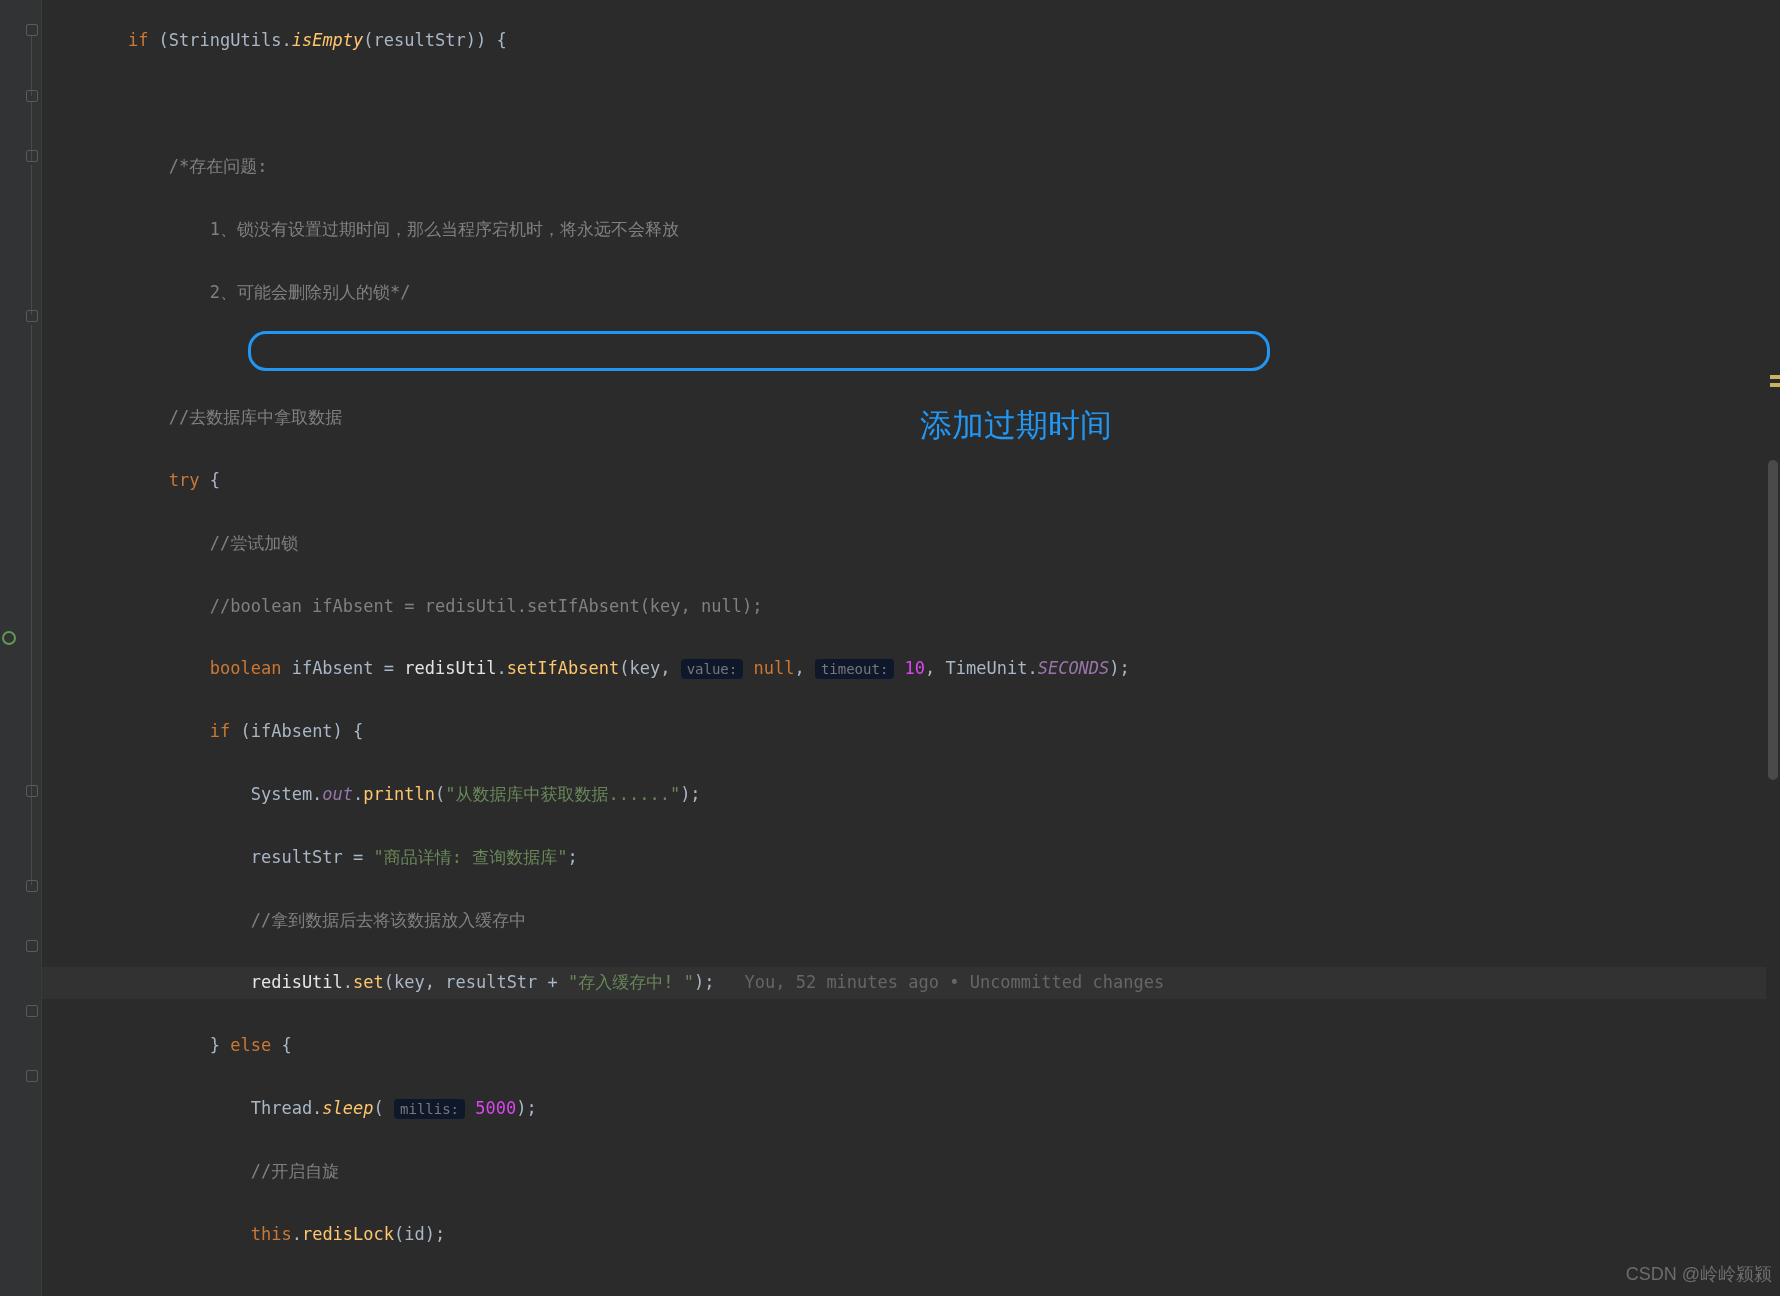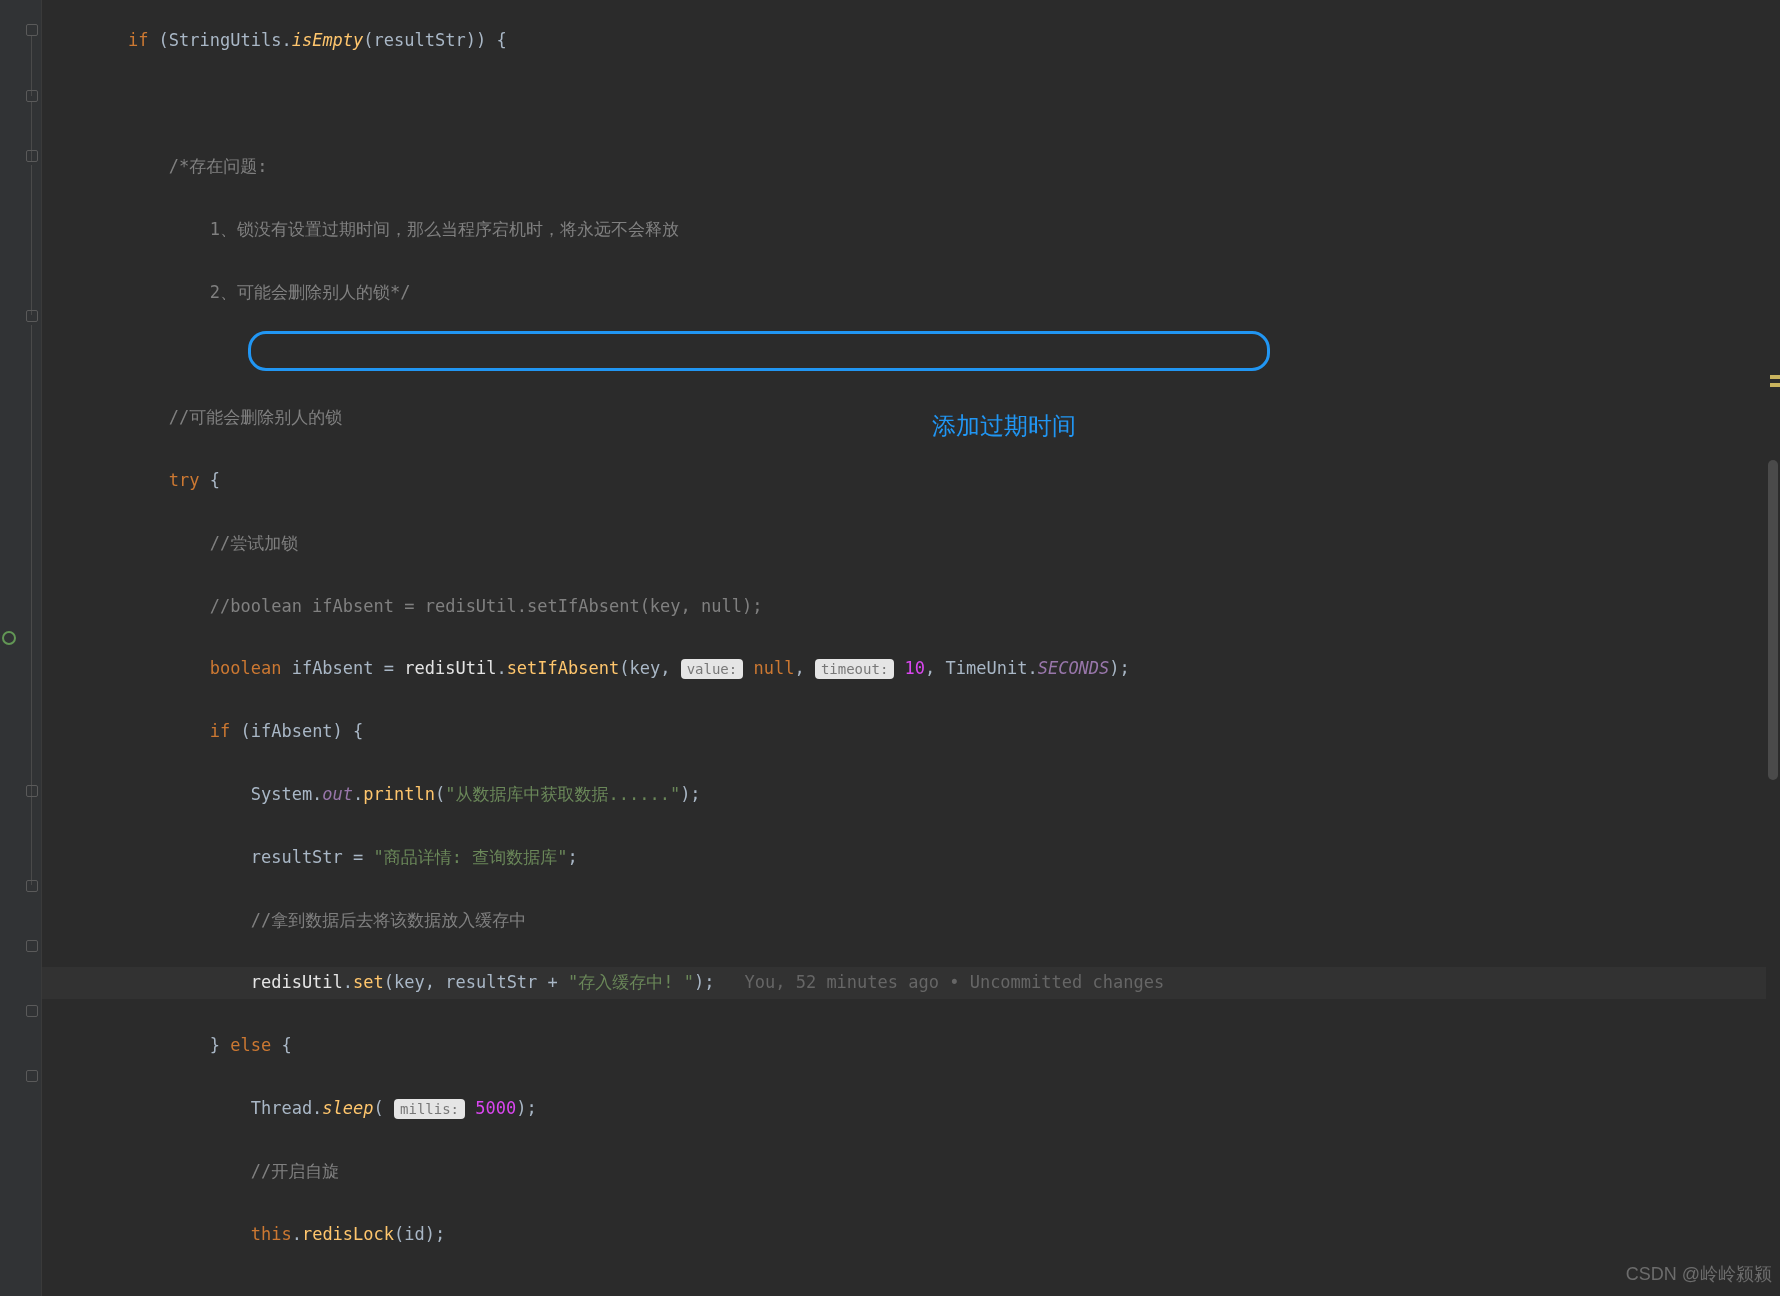--- a/index.html
+++ b/index.html
@@ -63,37 +63,36 @@
       background: #323232;
     }
     .c-comment { color: #808080; }
     .c-keyword { color: #cc7832; }
     .c-string { color: #6a8759; }
     .c-method { color: #ffc66d; }
     .c-static-method { font-style: italic; color: #ffc66d; }
     .c-static-field { font-style: italic; color: #9876aa; }
     .c-number { color: #d946ef; }
     .c-field { color: #e5e5e5; }
-    .c-hint { color: #787878; background: #e5e5e5; border-radius: 4px; padding: 2px 6px; font-size: 14px; }
+    .c-hint { color: #787878; background: #0f172a; border-radius: 4px; padding: 2px 6px; font-size: 14px; }
     .c-const { color: #9876aa; font-style: italic; }
     .c-kw-null { color: #cc7832; }
     .underline-var { text-decoration-color: #a9b7c6; }
     
     .highlight-box {
       position: absolute;
       border: 3px solid #2196f3;
       border-radius: 18px;
       pointer-events: none;
     }
     .annotation {
       position: absolute;
       color: #2196f3;
-      font-size: 24px;
+      font-size: 32px;
       font-family: 'PingFang SC', 'Microsoft YaHei', sans-serif;
-      margin-left: 12px;
     }
     .blame {
       color: #666;
       margin-left: 30px;
     }
     .watermark {
       position: absolute;
       right: 8px;
       bottom: 6px;
       color: #888;
@@ -144,21 +143,21 @@
   <div class="fold-mark" style="top:1070px"></div>
 </div>
 
 <div class="editor">
 <span class="line"><span>        </span><span class="c-keyword">if</span><span> (StringUtils.</span><span class="c-static-method">isEmpty</span><span>(</span><span class="underline-var">resultStr</span><span>)) {</span></span>
 <span class="line"></span>
 <span class="line"><span>            </span><span class="c-comment">/*存在问题:</span></span>
 <span class="line"><span>            </span><span class="c-comment">    1、锁没有设置过期时间，那么当程序宕机时，将永远不会释放</span></span>
 <span class="line"><span>            </span><span class="c-comment">    2、可能会删除别人的锁*/</span></span>
 <span class="line"></span>
-<span class="line"><span>            </span><span class="c-comment">//可能会删除别人的锁</span></span>
+<span class="line"><span>            </span><span class="c-comment">//去数据库中拿取数据</span></span>
 <span class="line"><span>            </span><span class="c-keyword">try</span><span> {</span></span>
 <span class="line"><span>                </span><span class="c-comment">//尝试加锁</span></span>
 <span class="line"><span>                </span><span class="c-comment">//boolean ifAbsent = redisUtil.setIfAbsent(key, null);</span></span>
 <span class="line"><span>                </span><span class="c-keyword">boolean</span><span> ifAbsent = </span><span class="c-field">redisUtil</span><span>.</span><span class="c-method">setIfAbsent</span><span>(key, </span><span class="c-hint">value:</span><span> </span><span class="c-kw-null">null</span><span>, </span><span class="c-hint">timeout:</span><span> </span><span class="c-number">10</span><span>, TimeUnit.</span><span class="c-const">SECONDS</span><span>);</span></span>
 <span class="line"><span>                </span><span class="c-keyword">if</span><span> (ifAbsent) {</span></span>
 <span class="line"><span>                    </span><span>System.</span><span class="c-static-field">out</span><span>.</span><span class="c-method">println</span><span>(</span><span class="c-string">"从数据库中获取数据......"</span><span>);</span></span>
 <span class="line"><span>                    </span><span class="underline-var">resultStr</span><span> = </span><span class="c-string">"商品详情: 查询数据库"</span><span>;</span></span>
 <span class="line"><span>                    </span><span class="c-comment">//拿到数据后去将该数据放入缓存中</span></span>
 <span class="line current"><span>                    </span><span class="c-field">redisUtil</span><span>.</span><span class="c-method">set</span><span>(key, </span><span class="underline-var">resultStr</span><span> + </span><span class="c-string">"存入缓存中! "</span><span>);</span><span class="blame">You, 52 minutes ago • Uncommitted changes</span></span>
 <span class="line"><span>                </span><span>} </span><span class="c-keyword">else</span><span> {</span></span>

